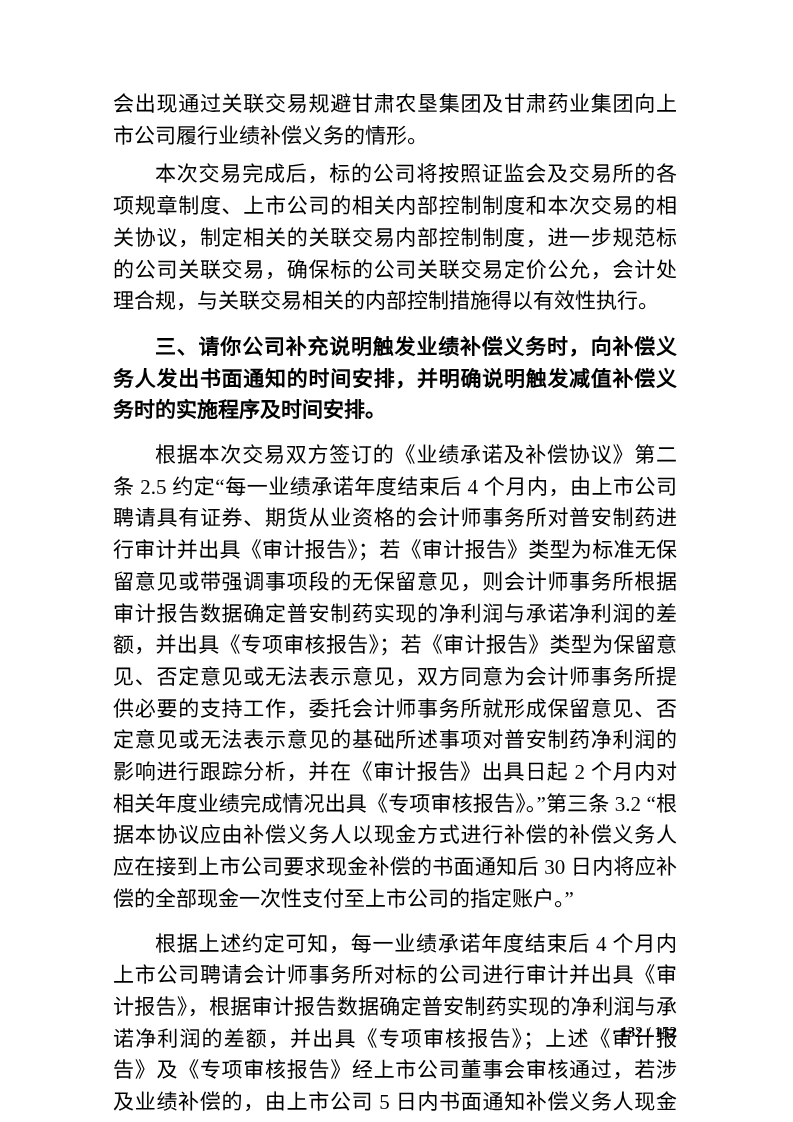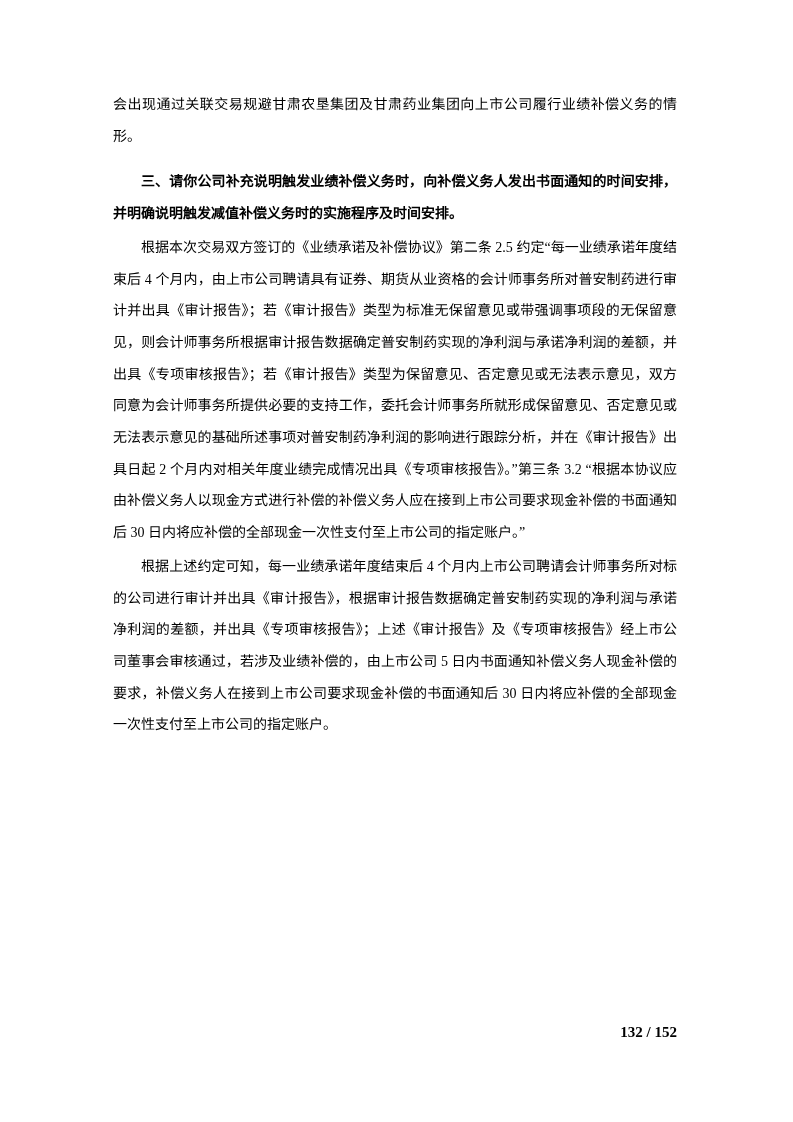--- a/index.html
+++ b/index.html
@@ -16,57 +16,58 @@
     font-family: "Liberation Serif", "DejaVu Serif", serif;
     overflow: hidden;
   }
   .content {
     position: absolute;
     left: 113px;
     top: 89px;
     width: 564px;
   }
   .para {
-    font-size: 14px;
+    font-size: 21px;
     line-height: 31.7px;
     text-align: justify;
     text-indent: 2em;
     margin: 0;
     word-break: break-all;
   }
   .para.continuation {
     text-indent: 0;
   }
   .para.bold {
     font-weight: 700;
   }
   .mt-body   { margin-top: 7px; }
   .mt-h1     { margin-top: 14px; font-family: Liberation Serif, serif; }
   .mt-h2     { margin-top: 10.5px; }
-  .mt-small  { margin-top: 2px; }
+  .mt-small  { margin-top: 13px; }
   .footer-pagenum {
     position: absolute;
     left: 113px;
     top: 1024px;
     width: 564px;
     text-align: right;
     font-size: 15px;
     font-weight: 700;
     font-family: "Liberation Serif", "DejaVu Serif", serif;
     color: #000000;
   }
 </style>
 </head>
 <body>
 
 <div class="page">
   <div class="content">
 
     <p class="para continuation">会出现通过关联交易规避甘肃农垦集团及甘肃药业集团向上市公司履行业绩补偿义务的情形。</p>
 
+    <p class="para mt-body">本次交易完成后，标的公司将按照证监会及交易所的各项规章制度、上市公司的相关内部控制制度和本次交易的相关协议，制定相关的关联交易内部控制制度，进一步规范标的公司关联交易，确保标的公司关联交易定价公允，会计处理合规，与关联交易相关的内部控制措施得以有效性执行。</p>
 
     <p class="para bold mt-h1">三、请你公司补充说明触发业绩补偿义务时，向补偿义务人发出书面通知的时间安排，并明确说明触发减值补偿义务时的实施程序及时间安排。</p>
 
 
     <p class="para mt-small">根据本次交易双方签订的《业绩承诺及补偿协议》第二条 2.5 约定“每一业绩承诺年度结束后 4 个月内，由上市公司聘请具有证券、期货从业资格的会计师事务所对普安制药进行审计并出具《审计报告》；若《审计报告》类型为标准无保留意见或带强调事项段的无保留意见，则会计师事务所根据审计报告数据确定普安制药实现的净利润与承诺净利润的差额，并出具《专项审核报告》；若《审计报告》类型为保留意见、否定意见或无法表示意见，双方同意为会计师事务所提供必要的支持工作，委托会计师事务所就形成保留意见、否定意见或无法表示意见的基础所述事项对普安制药净利润的影响进行跟踪分析，并在《审计报告》出具日起 2 个月内对相关年度业绩完成情况出具《专项审核报告》。”第三条 3.2 “根据本协议应由补偿义务人以现金方式进行补偿的补偿义务人应在接到上市公司要求现金补偿的书面通知后 30 日内将应补偿的全部现金一次性支付至上市公司的指定账户。”</p>
 
     <p class="para mt-small">根据上述约定可知，每一业绩承诺年度结束后 4 个月内上市公司聘请会计师事务所对标的公司进行审计并出具《审计报告》，根据审计报告数据确定普安制药实现的净利润与承诺净利润的差额，并出具《专项审核报告》；上述《审计报告》及《专项审核报告》经上市公司董事会审核通过，若涉及业绩补偿的，由上市公司 5 日内书面通知补偿义务人现金补偿的要求，补偿义务人在接到上市公司要求现金补偿的书面通知后 30 日内将应补偿的全部现金一次性支付至上市公司的指定账户。</p>
 
   </div>
 

